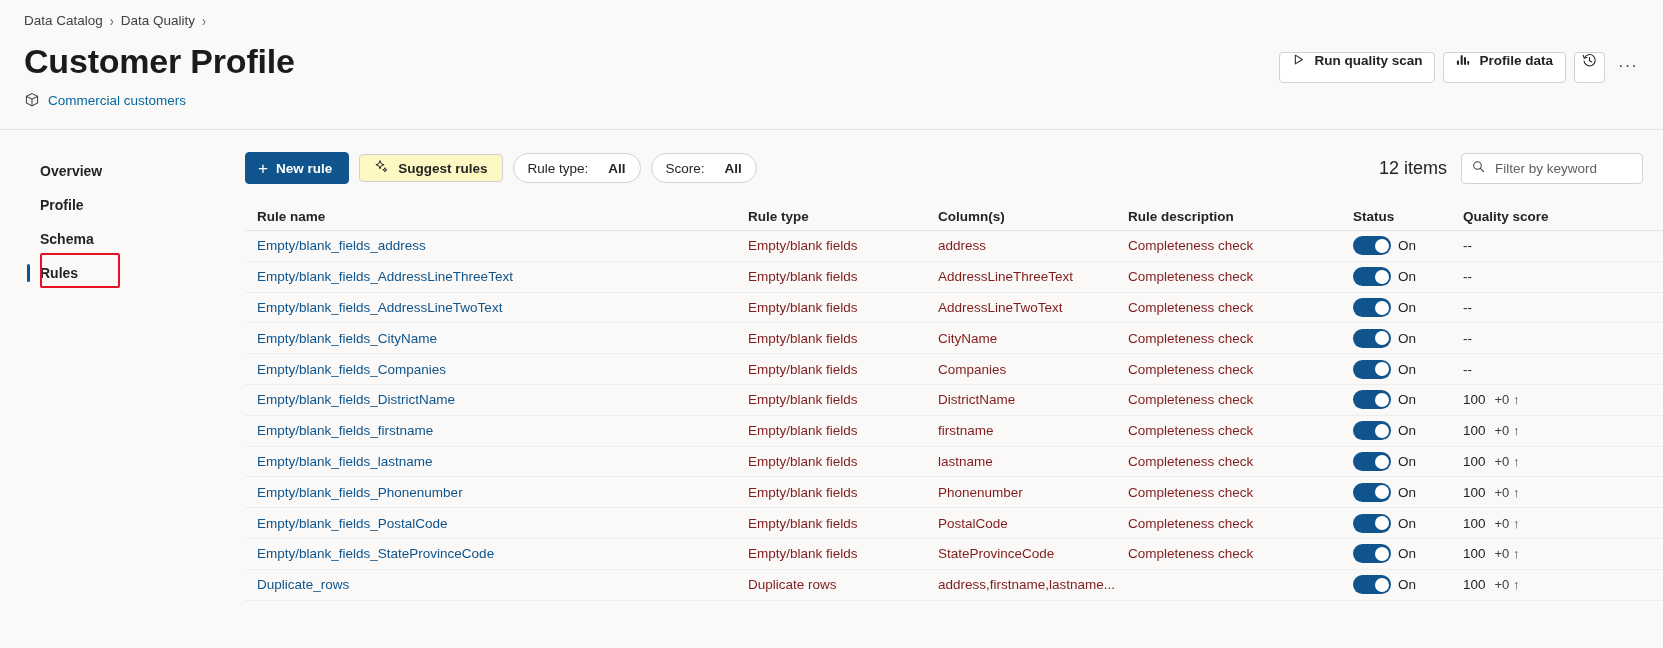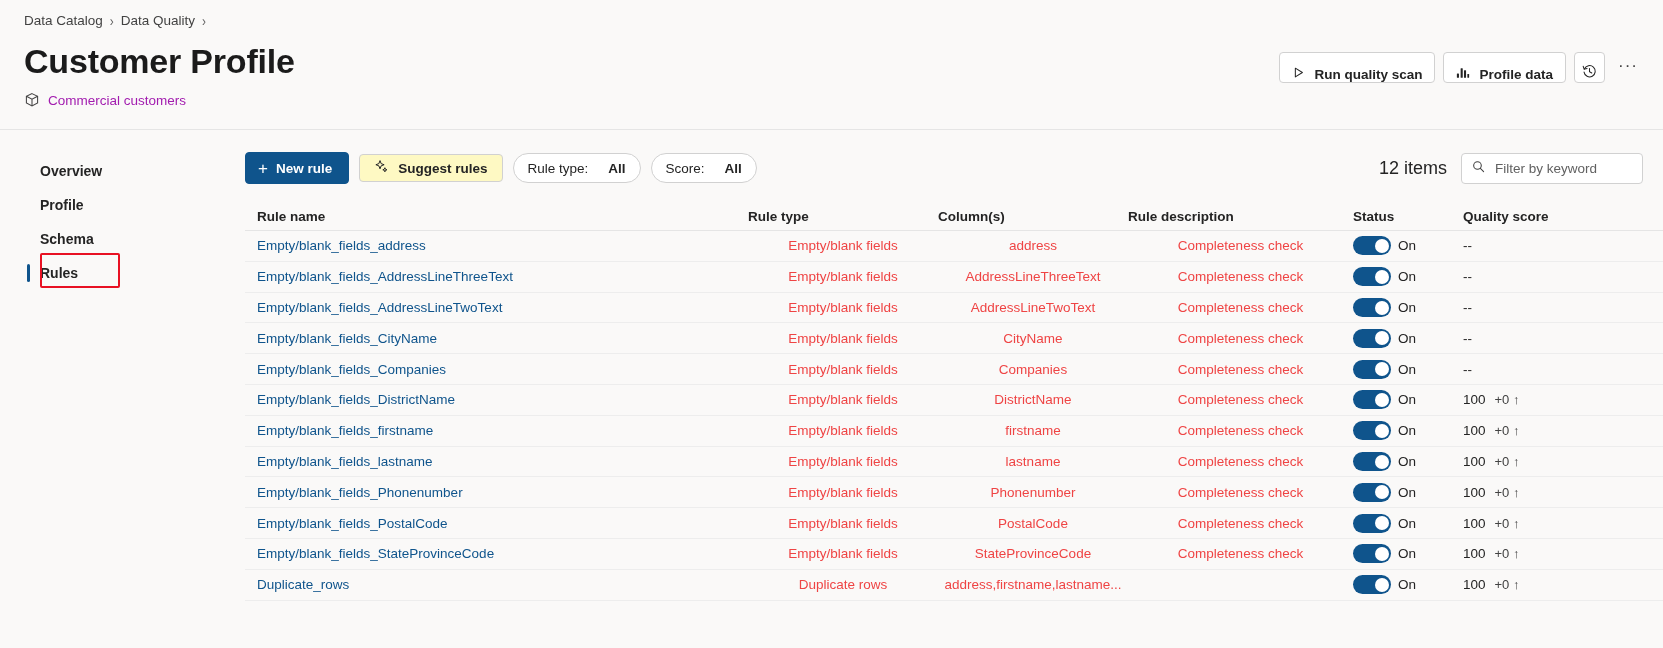--- a/index.html
+++ b/index.html
@@ -33,28 +33,28 @@
     padding: 14px 20px 0 24px;
     justify-content: space-between;
   }
   .title-left { display: flex; flex-direction: column; }
   .page-title {
     font-size: 34px; font-weight: 600; letter-spacing: -0.2px;
     color: #1b1b1b; line-height: 1.15; margin: 0;
   }
   .subtitle-row {
     display: flex; align-items: center; gap: 8px;
-    margin-top: 11px; font-size: 13.5px; color: #a21caf;
+    margin-top: 11px; font-size: 13.5px; color: #0369a1;
   }
   .cube-icon { width: 16px; height: 16px; display: block; }
 
   
   .cmdbar { display: flex; align-items: center; gap: 8px; padding-top: 10px; }
   .btn {
-    display: inline-flex; align-items: flex-end; gap: 9px;
+    display: inline-flex; align-items: flex-start; gap: 9px;
     height: 31px; padding: 0 12px;
     background: #ffffff; border: 1px solid #d1d1d1; border-radius: 4px;
     font-size: 13.5px; font-weight: 600; color: #242424;
     cursor: pointer; white-space: nowrap;
     font-family: "Liberation Sans", sans-serif;
   }
   .btn-icononly { width: 31px; padding: 0; justify-content: center; }
   .ellipsis-btn {
     width: 30px; height: 30px; border: none; background: transparent;
     display: inline-flex; align-items: center; justify-content: center;
@@ -153,21 +153,21 @@
     color: #242424; font-weight: 600; font-size: 13.5px;
   }
   .c-name   { flex: 0 0 503px; padding-left: 12px; }
   .c-type   { flex: 0 0 190px; }
   .c-cols   { flex: 0 0 190px; }
   .c-desc   { flex: 0 0 225px; }
   .c-status { flex: 0 0 110px; }
   .c-score  { flex: 1 1 auto; }
 
   .rule-link { color: #0f548c; cursor: pointer; }
-  .cell-muted { color: #ef4444; text-align: center; }
+  .cell-muted { color: #7f1d1d; }
 
   .status-cell { display: flex; align-items: center; gap: 7px; }
   .toggle {
     width: 38px; height: 19px; border-radius: 10px;
     background: #0f548c; position: relative; cursor: pointer;
     flex: 0 0 38px;
   }
   .toggle .knob {
     position: absolute; top: 2.5px; right: 2.5px;
     width: 14px; height: 14px; border-radius: 50%; background: #ffffff;

